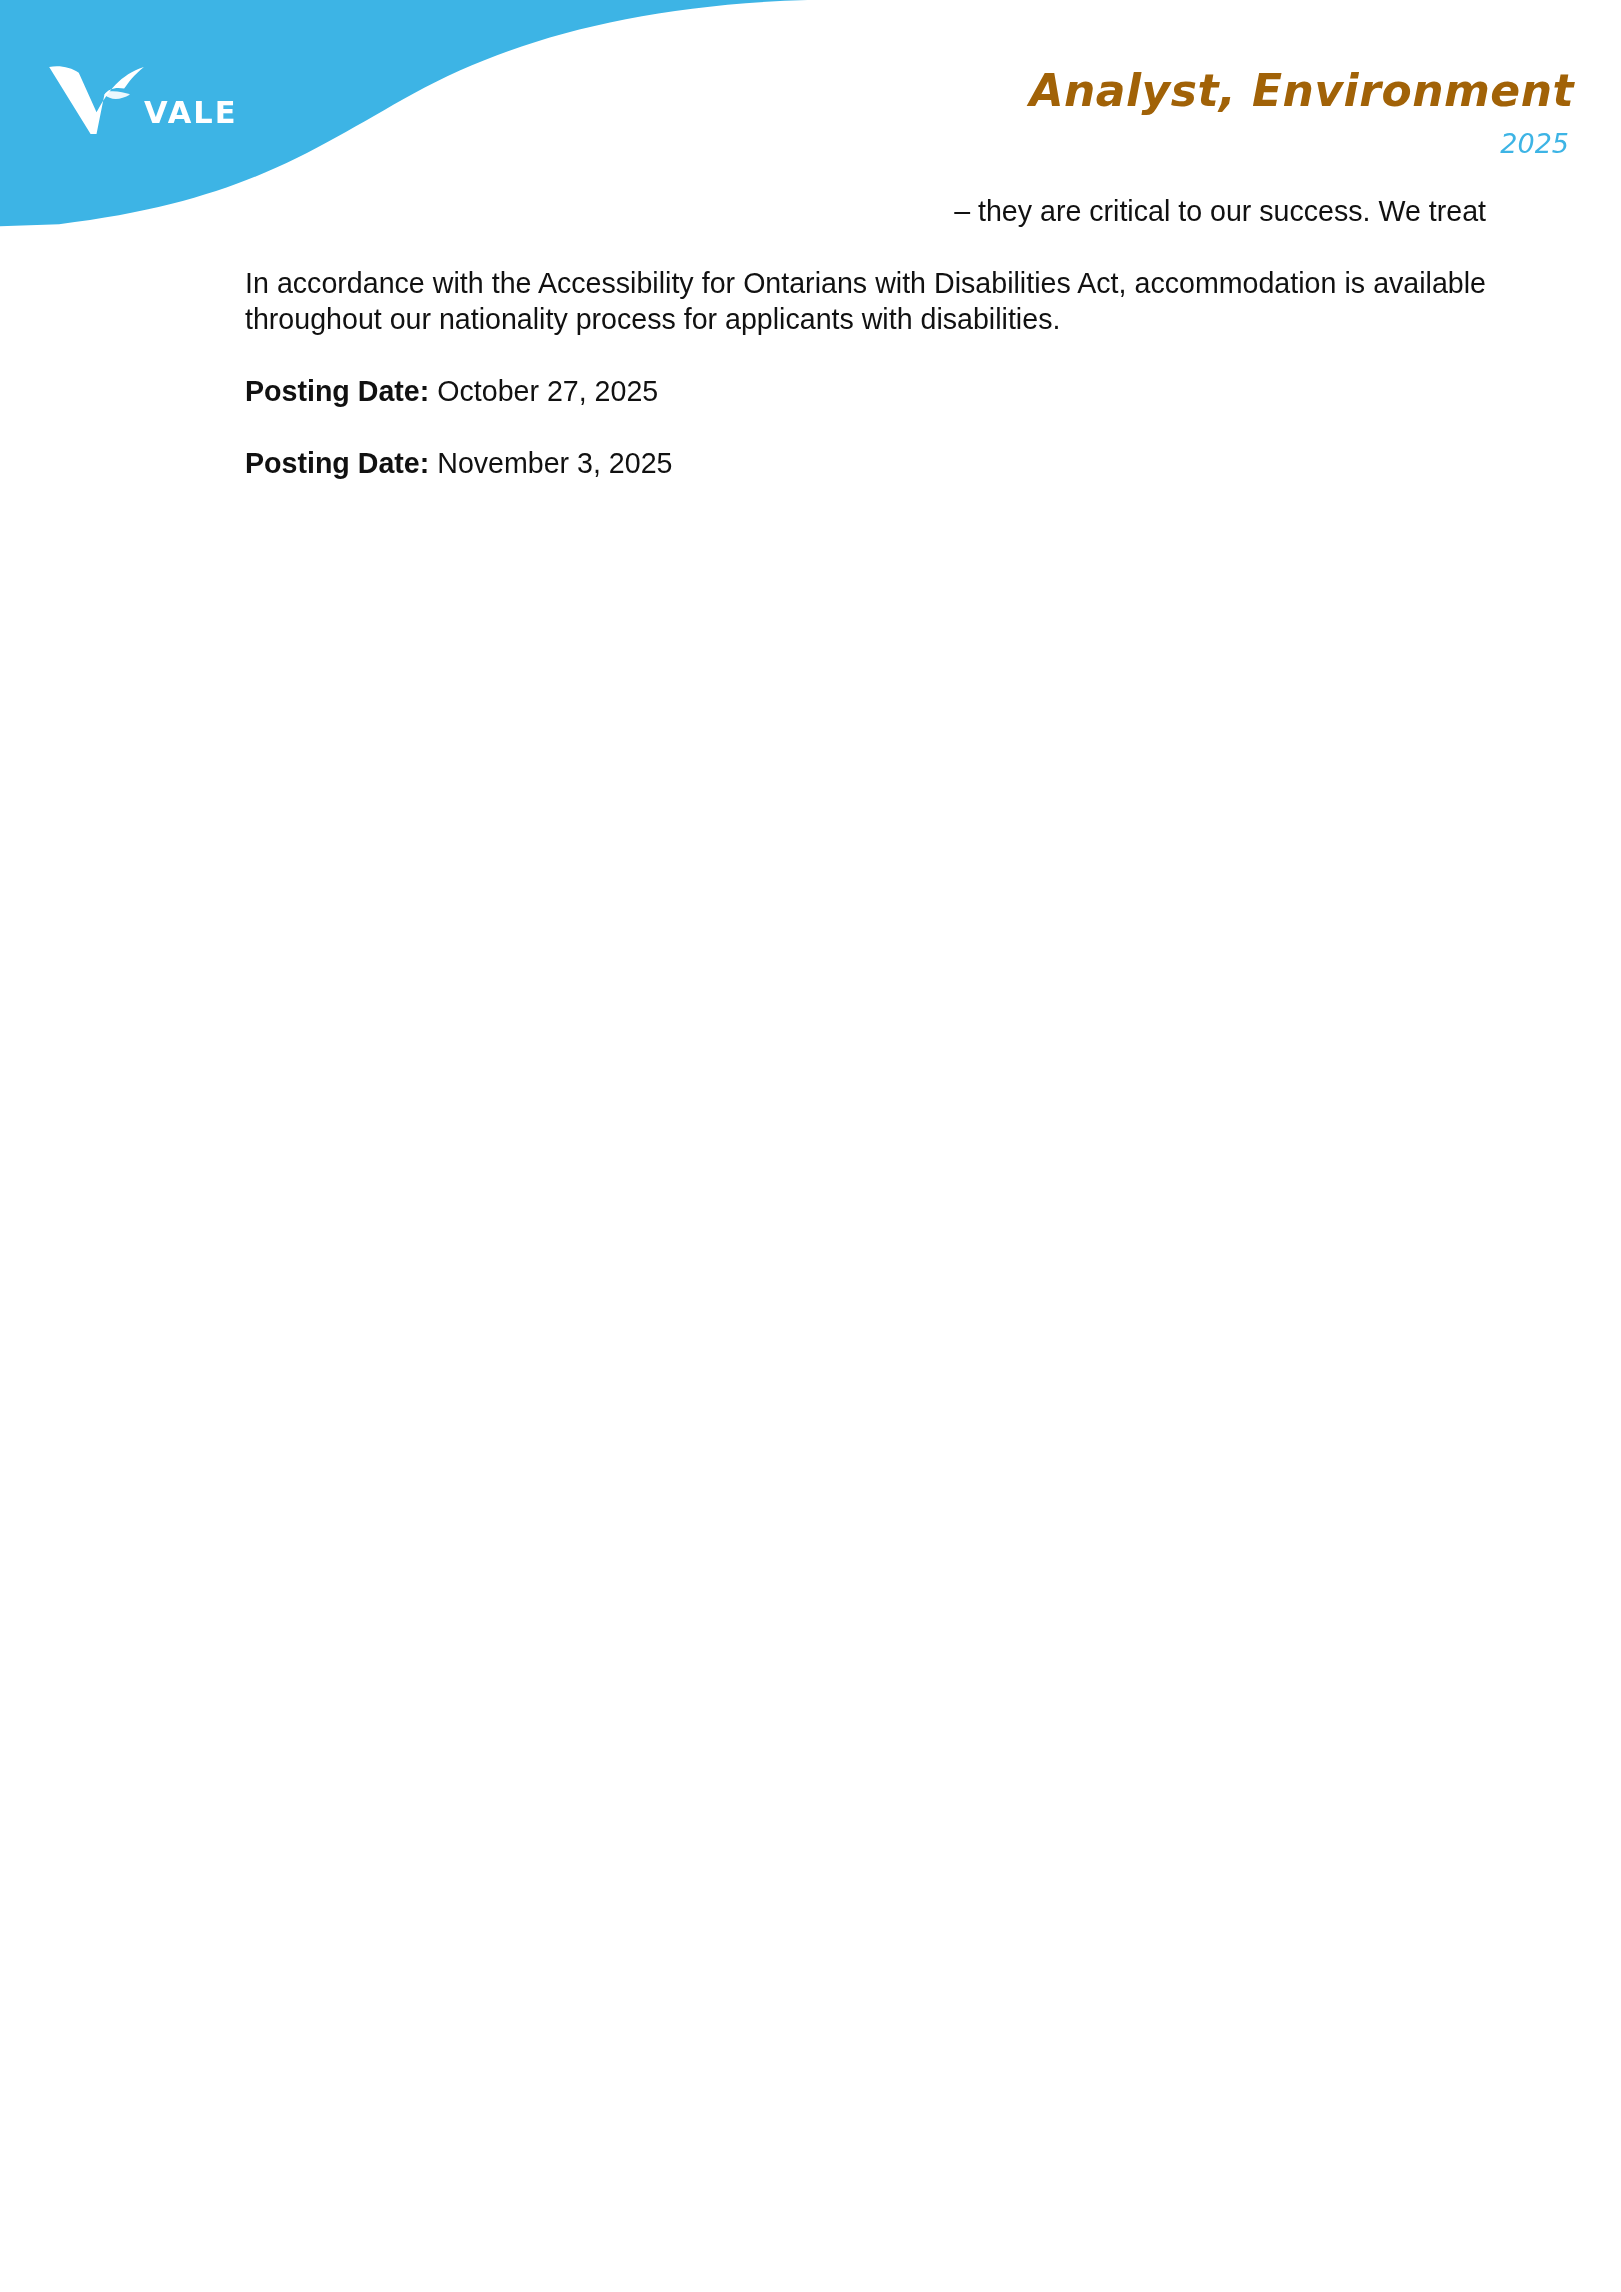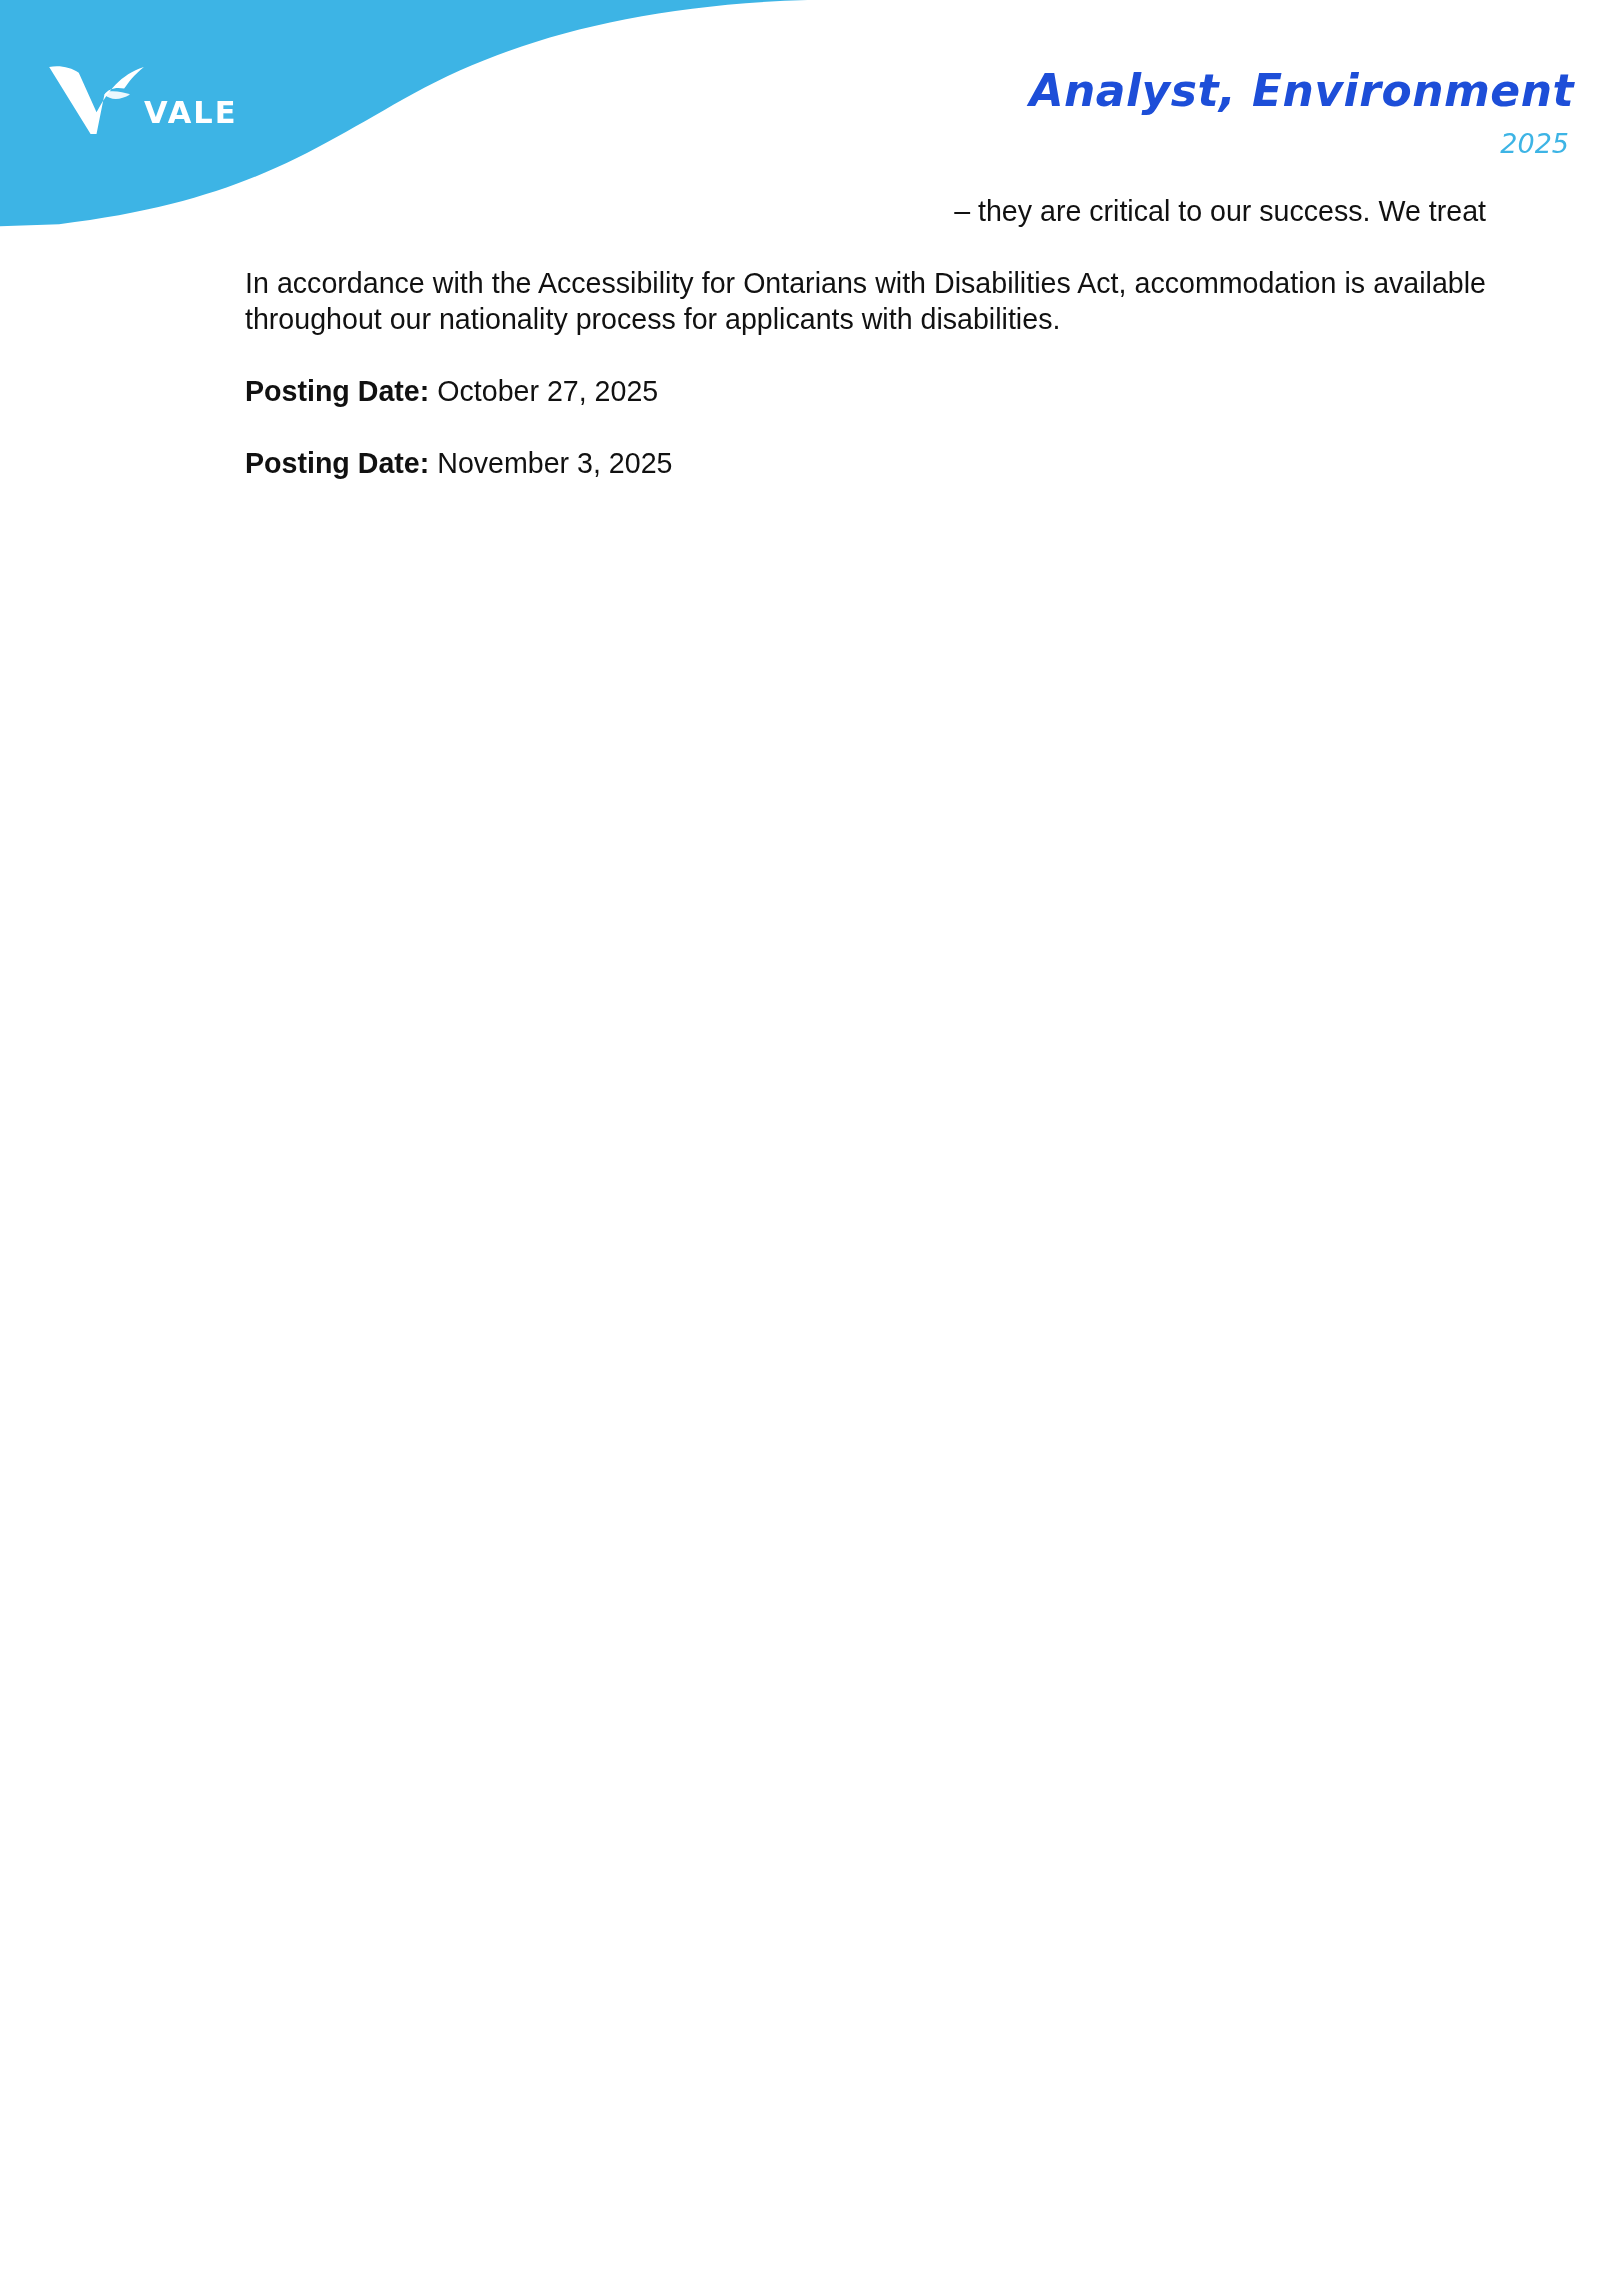--- a/index.html
+++ b/index.html
@@ -46,21 +46,21 @@
     }
     .doc-title {
       position: absolute;
       right: 47px;
       top: 65px;
       z-index: 2;
       font-family: "DejaVu Sans", sans-serif;
       font-weight: bold;
       font-style: italic;
       font-size: 44px;
-      color: #1d4ed8;
+      color: #a16207;
       letter-spacing: 0.5px;
       white-space: nowrap;
     }
     .doc-year {
       position: absolute;
       right: 52px;
       top: 128px;
       z-index: 2;
       font-family: "DejaVu Sans", sans-serif;
       font-style: italic;

